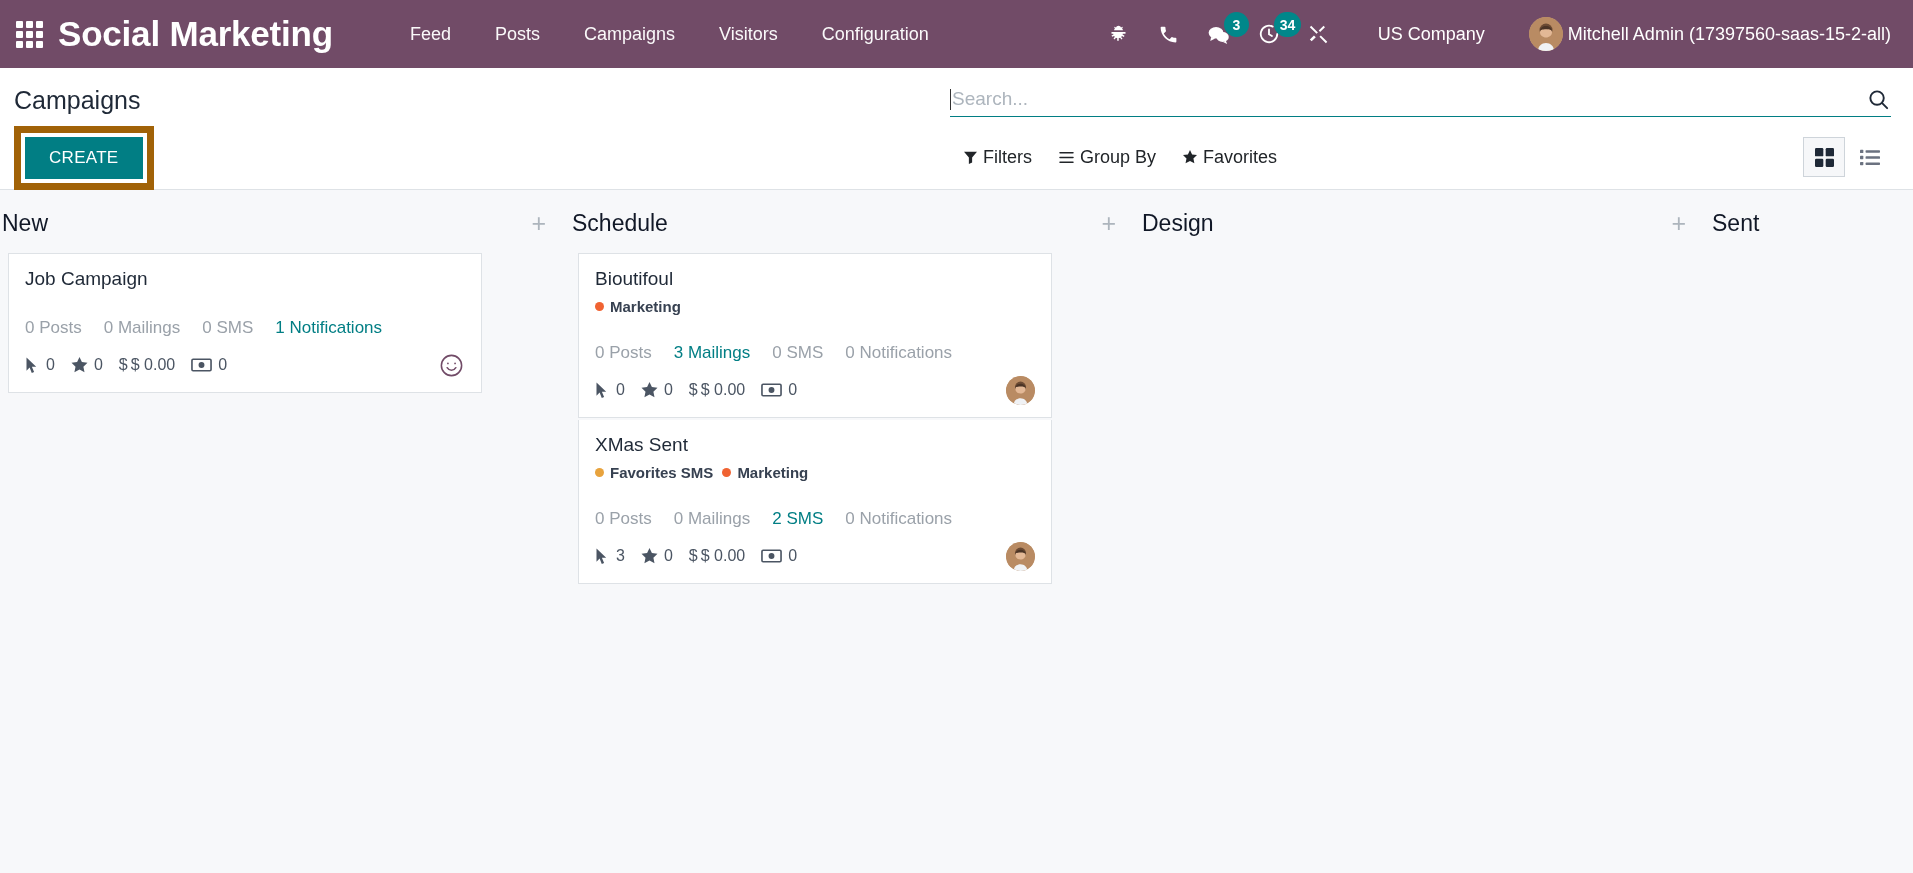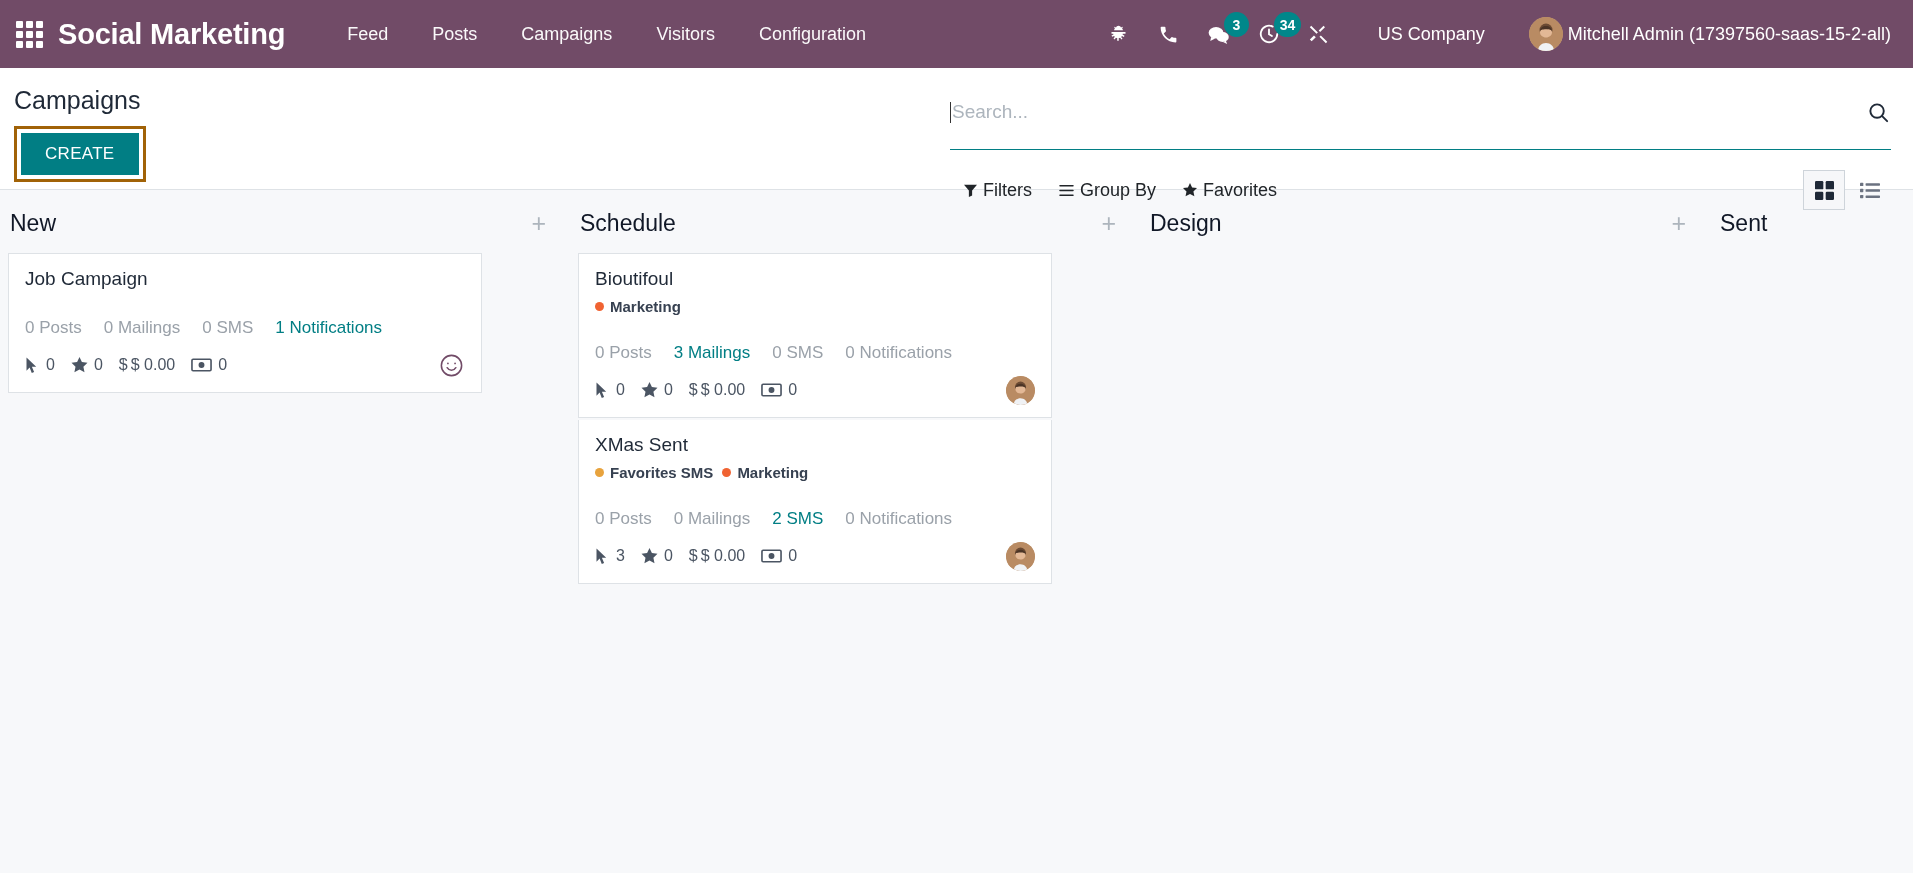--- a/index.html
+++ b/index.html
@@ -41,24 +41,24 @@
   }
   .apps-grid-inner i {
     background: #FFFFFF;
     border-radius: 1px;
     display: block;
     width: 7px;
     height: 7px;
   }
 
   .brand {
-    font-size: 29px;
+    font-size: 35px;
     font-weight: 700;
     letter-spacing: -0.2px;
-    margin-right: 40px;
+    margin-right: 55px;
     white-space: nowrap;
     cursor: pointer;
     color: #FFFFFF;
   }
 
   .menu-items {
     display: flex;
     align-items: flex-end;
     height: 68px;
   }
@@ -151,21 +151,21 @@
   }
   .breadcrumb-title {
     font-size: 25px;
     color: #1F2937;
     font-weight: 400;
     line-height: 1.15;
     margin-bottom: 11px;
   }
   .create-wrap {
     display: inline-block;
-    border: 3px solid #a16207;
+    border: 7px solid #a16207;
     padding: 4px;
     background: #FFFFFF;
   }
   .btn-create {
     background: #017E84;
     color: #FFFFFF;
     border: none;
     font-size: 17px;
     font-weight: 500;
     letter-spacing: 0.3px;
@@ -177,23 +177,22 @@
 
   .cp-right {
     flex: 1;
     padding: 18px 22px 0 0;
     position: relative;
   }
   .search-row {
     display: flex;
     align-items: center;
     border-bottom: 1px solid #017E84;
-    padding-bottom: 24px;
+    padding-bottom: 4px;
     margin-bottom: 0;
-    margin-top: 13px;
   }
   .search-caret {
     width: 1px;
     height: 21px;
     background: #333;
     margin-right: 1px;
   }
   .search-input {
     flex: 1;
     border: none;
@@ -254,21 +253,21 @@
   }
   .kanban-col {
     width: 570px;
     flex-shrink: 0;
     padding: 0 10px 0 0;
     height: 100%;
   }
   .col-header {
     display: flex;
     align-items: center;
-    padding: 20px 0 16px 10px;
+    padding: 20px 0 16px 2px;
     position: relative;
   }
   .col-title {
     font-size: 23px;
     color: #111827;
     font-weight: 400;
     white-space: nowrap;
   }
   .col-add {
     margin-left: auto;

